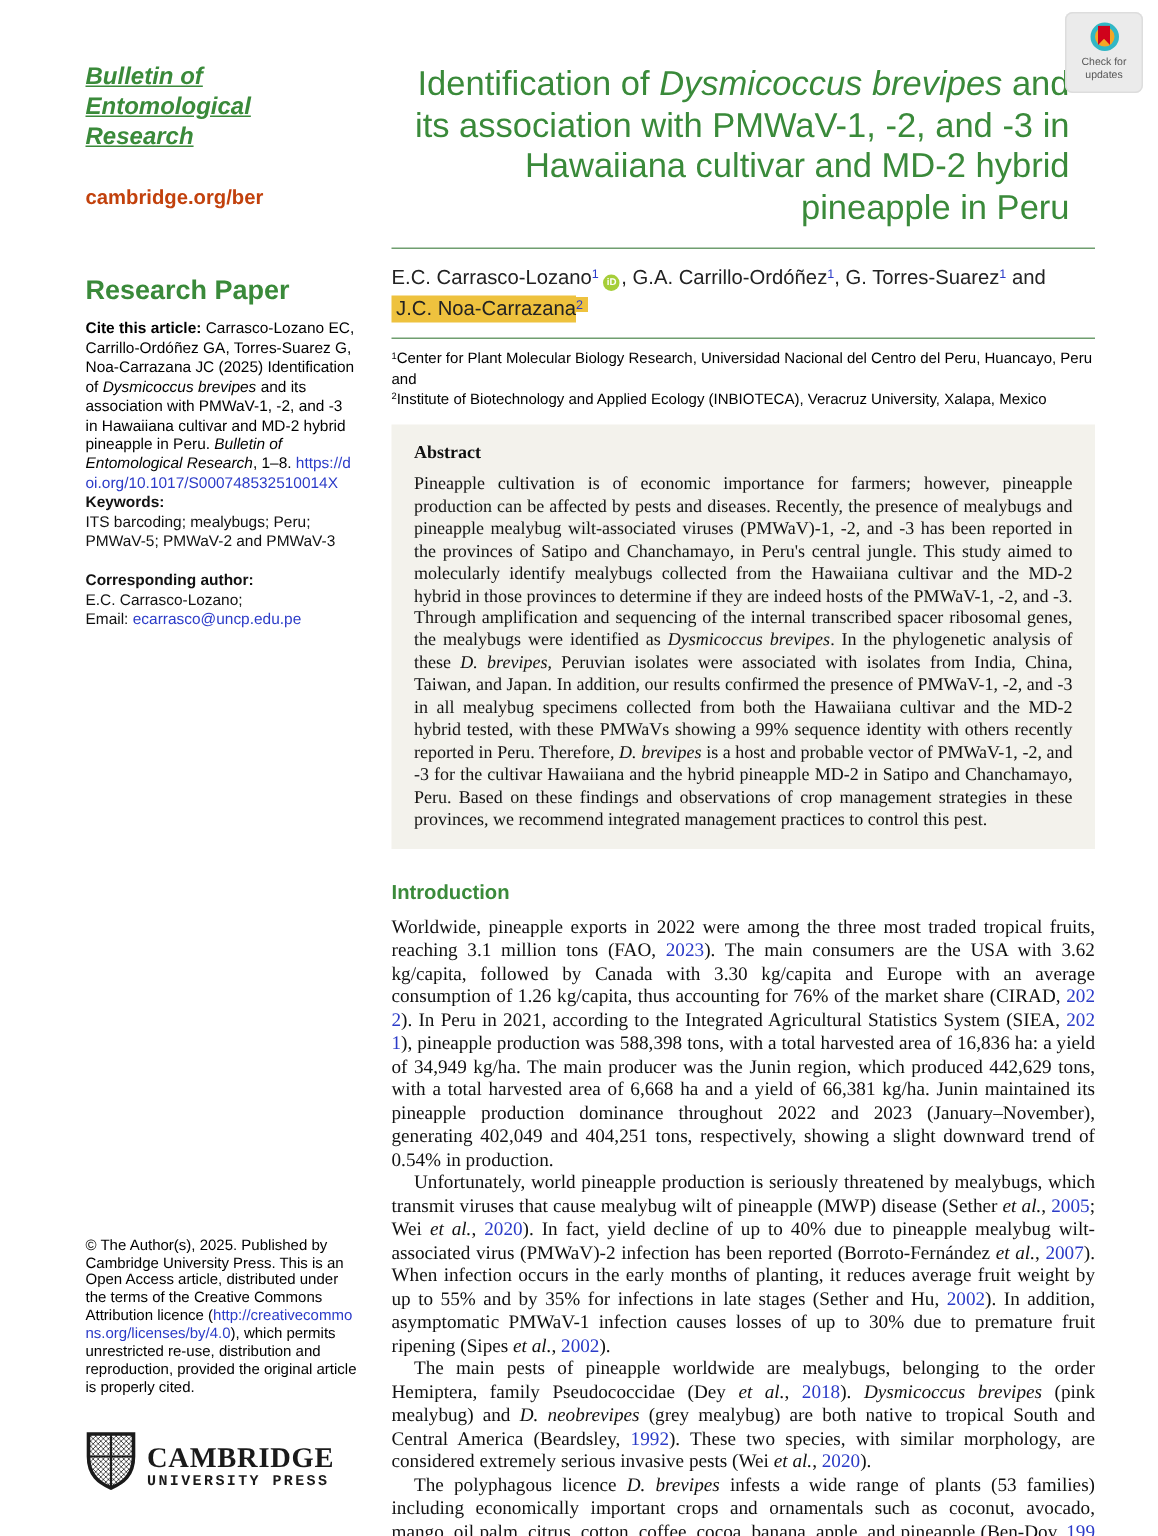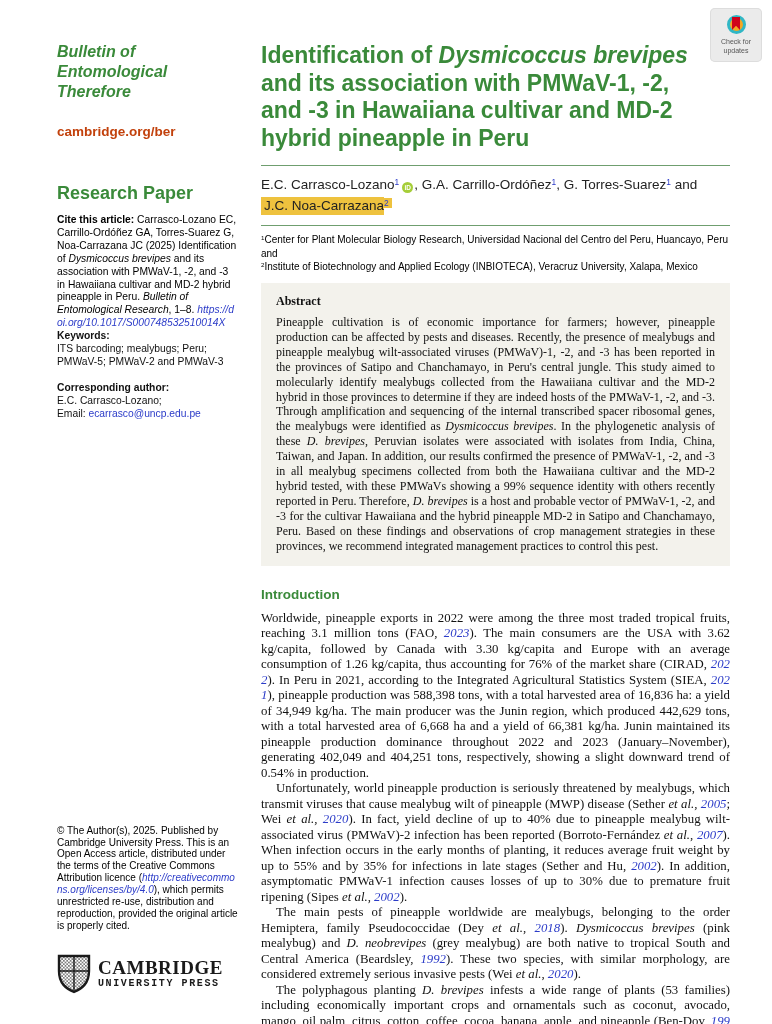--- a/index.html
+++ b/index.html
@@ -9,70 +9,70 @@
     --abstract_bg:#f3f2ec;
     --orcid_green:#a6ce39;
   }
   *{box-sizing:border-box;margin:0;padding:0;}
   html,body{background:#fff;}
   body{width:772px;height:1024px;overflow:hidden;font-family:"Liberation Sans",sans-serif;color:#111;}
   .page{position:relative;display:flex;padding:42px 42px 0 57px;gap:22px;}
 
   
   .sidebar{width:182px;flex-shrink:0;}
-  .journal-title{color:var(--green);font-weight:700;font-style:italic;font-size:16px;line-height:20px;}
+  .journal-title{color:var(--green);font-weight:700;font-style:italic;font-size:16px;line-height:20px;text-decoration:underline;}
   .site-url{margin-top:22px;font-weight:700;font-size:13.5px;color:#c2410c;}
   .section-label{margin-top:44px;color:var(--green);font-weight:700;font-size:18px;}
   .cite-block{margin-top:10px;font-size:10.3px;line-height:12.9px;color:#000;}
   .kw-block{font-size:10.3px;line-height:12.9px;}
   .kw-label,.corr-label{font-weight:700;}
   .corr-block{margin-top:13px;font-size:10.3px;line-height:12.9px;}
   .email-link{color:var(--link_blue);}
   .copyright-block{margin-top:404px;font-size:10px;line-height:11.9px;color:#000;}
-  .logo{margin-top:22px;display:flex;align-items:center;gap:7px;}
+  .logo{margin-top:22px;display:flex;align-items:flex-end;gap:7px;}
   .logo-text .logo-name{font-family:"Liberation Serif",serif;font-weight:700;font-size:19px;letter-spacing:0.5px;color:#1a1a1a;line-height:20px;}
   .logo-text .logo-sub{font-family:Liberation Mono, monospace;font-weight:700;font-size:10px;letter-spacing:1.6px;color:#1a1a1a;line-height:11px;}
 
   
   .main{flex:1;min-width:0;}
-  .article-title{color:var(--green);font-size:23px;line-height:27.5px;font-weight:700;max-width:452px;}
+  .article-title{color:var(--green);font-size:23px;line-height:27.5px;font-weight:400;max-width:452px;text-align:right;}
   .rule{border:none;border-top:1.2px solid #6f9e6f;margin:0;}
   .rule-top{margin-top:13px;}
   .authors{padding:9px 0 8px;font-size:13.5px;line-height:20px;color:#222;}
   .affiliations{margin:7px 0 9px;font-size:10px;line-height:13px;color:#000;}
   .abstract-box{background:var(--abstract_bg);padding:11px 15px 12px;margin-top:3px;}
   .abstract-heading{font-family:"Liberation Serif",serif;font-weight:700;font-size:12px;margin-bottom:6px;}
   .abstract-text{font-family:"Liberation Serif",serif;font-size:12px;line-height:14.9px;text-align:justify;}
   .intro-heading{margin-top:21px;color:var(--green);font-weight:700;font-size:13.5px;}
   .body-text{margin-top:9px;font-family:"Liberation Serif",serif;font-size:12.8px;line-height:15.5px;text-align:justify;}
   .body-text p + p{text-indent:15px;}
 
   
   .sg-i{font-style:italic;}
   .sg-b{font-weight:700;}
-  .sg-l{color:var(--link_blue);word-break:break-all;font-style:italic;}
+  .sg-l{color:var(--link_blue);word-break:break-all;}
   .sg-sup,.sg-supb,.sg-hlsupb{font-size:62%;position:relative;top:-0.48em;}
   .sg-supb,.sg-hlsupb{color:var(--link_blue);}
   .sg-hl{background:var(--highlight);padding:1px 0 2px 3px;}
   .sg-hlsupb{background:var(--highlight);padding-right:3px;}
   .sg-orcid{display:inline-block;width:11px;height:11px;border-radius:50%;background:var(--orcid_green);color:#fff;font-size:6.5px;font-weight:700;line-height:11px;text-align:center;margin:0 1px 0 3px;font-style:normal;position:relative;top:1px;}
 
   
   .cm-badge{position:absolute;top:8px;right:10px;width:52px;height:54px;background:#ebebeb;border-radius:5px;display:flex;flex-direction:column;align-items:center;padding-top:7px;box-shadow:0 0 0 1px #ddd inset;}
   .cm-circle{width:19px;height:19px;border-radius:50%;background:#f5a623;border:3px solid #31b7c5;position:relative;}
   .cm-ribbon{position:absolute;left:50%;top:-1px;transform:translateX(-50%);width:8px;height:13px;background:#d0021b;clip-path:polygon(0 0,100% 0,100% 100%,50% 68%,0 100%);}
   .cm-label{font-size:7px;color:#555;text-align:center;line-height:8.5px;margin-top:4px;}
 </style>
 </head>
 <body>
 
 <div class="page">
 
   <div class="sidebar">
-    <div class="journal-title"><span class="sg-n">Bulletin of Entomological</span><br><span class="sg-n">Therefore</span></div>
+    <div class="journal-title"><span class="sg-n">Bulletin of Entomological</span><br><span class="sg-n">Research</span></div>
     <div class="site-url">cambridge.org/ber</div>
     <div class="section-label">Research Paper</div>
     <div class="cite-block"><span class="sg-b">Cite this article: </span><span class="sg-n">Carrasco-Lozano EC, Carrillo-Ordóñez GA, Torres-Suarez G, Noa-Carrazana JC (2025) Identification of </span><span class="sg-i">Dysmicoccus brevipes</span><span class="sg-n"> and its association with PMWaV-1, -2, and -3 in Hawaiiana cultivar and MD-2 hybrid pineapple in Peru. </span><span class="sg-i">Bulletin of Entomological Research</span><span class="sg-n">, 1–8. </span><span class="sg-l">https://doi.org/10.1017/S000748532510014X</span></div>
     <div class="kw-block">
       <div class="kw-label">Keywords:</div>
       <div>ITS barcoding; mealybugs; Peru; PMWaV-5; PMWaV-2 and PMWaV-3</div>
     </div>
     <div class="corr-block">
       <div class="corr-label">Corresponding author:</div>
       <div>E.C. Carrasco-Lozano;</div>
@@ -104,21 +104,21 @@
     <div class="affiliations"><span class="sg-sup">1</span><span class="sg-n">Center for Plant Molecular Biology Research, Universidad Nacional del Centro del Peru, Huancayo, Peru and</span><br><span class="sg-sup">2</span><span class="sg-n">Institute of Biotechnology and Applied Ecology (INBIOTECA), Veracruz University, Xalapa, Mexico</span></div>
     <div class="abstract-box">
       <div class="abstract-heading">Abstract</div>
       <div class="abstract-text"><span class="sg-n">Pineapple cultivation is of economic importance for farmers; however, pineapple production can be affected by pests and diseases. Recently, the presence of mealybugs and pineapple mealybug wilt-associated viruses (PMWaV)-1, -2, and -3 has been reported in the provinces of Satipo and Chanchamayo, in Peru's central jungle. This study aimed to molecularly identify mealybugs collected from the Hawaiiana cultivar and the MD-2 hybrid in those provinces to determine if they are indeed hosts of the PMWaV-1, -2, and -3. Through amplification and sequencing of the internal transcribed spacer ribosomal genes, the mealybugs were identified as </span><span class="sg-i">Dysmicoccus brevipes</span><span class="sg-n">. In the phylogenetic analysis of these </span><span class="sg-i">D. brevipes</span><span class="sg-n">, Peruvian isolates were associated with isolates from India, China, Taiwan, and Japan. In addition, our results confirmed the presence of PMWaV-1, -2, and -3 in all mealybug specimens collected from both the Hawaiiana cultivar and the MD-2 hybrid tested, with these PMWaVs showing a 99% sequence identity with others recently reported in Peru. Therefore, </span><span class="sg-i">D. brevipes</span><span class="sg-n"> is a host and probable vector of PMWaV-1, -2, and -3 for the cultivar Hawaiiana and the hybrid pineapple MD-2 in Satipo and Chanchamayo, Peru. Based on these findings and observations of crop management strategies in these provinces, we recommend integrated management practices to control this pest.</span></div>
     </div>
     <div class="intro-heading">Introduction</div>
     <div class="body-text">
         <p><span class="sg-n">Worldwide, pineapple exports in 2022 were among the three most traded tropical fruits, reaching 3.1 million tons (FAO, </span><span class="sg-l">2023</span><span class="sg-n">). The main consumers are the USA with 3.62 kg/capita, followed by Canada with 3.30 kg/capita and Europe with an average consumption of 1.26 kg/capita, thus accounting for 76% of the market share (CIRAD, </span><span class="sg-l">2022</span><span class="sg-n">). In Peru in 2021, according to the Integrated Agricultural Statistics System (SIEA, </span><span class="sg-l">2021</span><span class="sg-n">), pineapple production was 588,398 tons, with a total harvested area of 16,836 ha: a yield of 34,949 kg/ha. The main producer was the Junin region, which produced 442,629 tons, with a total harvested area of 6,668 ha and a yield of 66,381 kg/ha. Junin maintained its pineapple production dominance throughout 2022 and 2023 (January–November), generating 402,049 and 404,251 tons, respectively, showing a slight downward trend of 0.54% in production.</span></p>
         <p><span class="sg-n">Unfortunately, world pineapple production is seriously threatened by mealybugs, which transmit viruses that cause mealybug wilt of pineapple (MWP) disease (Sether </span><span class="sg-i">et al.</span><span class="sg-n">, </span><span class="sg-l">2005</span><span class="sg-n">; Wei </span><span class="sg-i">et al.</span><span class="sg-n">, </span><span class="sg-l">2020</span><span class="sg-n">). In fact, yield decline of up to 40% due to pineapple mealybug wilt-associated virus (PMWaV)-2 infection has been reported (Borroto-Fernández </span><span class="sg-i">et al.</span><span class="sg-n">, </span><span class="sg-l">2007</span><span class="sg-n">). When infection occurs in the early months of planting, it reduces average fruit weight by up to 55% and by 35% for infections in late stages (Sether and Hu, </span><span class="sg-l">2002</span><span class="sg-n">). In addition, asymptomatic PMWaV-1 infection causes losses of up to 30% due to premature fruit ripening (Sipes </span><span class="sg-i">et al.</span><span class="sg-n">, </span><span class="sg-l">2002</span><span class="sg-n">).</span></p>
         <p><span class="sg-n">The main pests of pineapple worldwide are mealybugs, belonging to the order Hemiptera, family Pseudococcidae (Dey </span><span class="sg-i">et al.</span><span class="sg-n">, </span><span class="sg-l">2018</span><span class="sg-n">). </span><span class="sg-i">Dysmicoccus brevipes</span><span class="sg-n"> (pink mealybug) and </span><span class="sg-i">D. neobrevipes</span><span class="sg-n"> (grey mealybug) are both native to tropical South and Central America (Beardsley, </span><span class="sg-l">1992</span><span class="sg-n">). These two species, with similar morphology, are considered extremely serious invasive pests (Wei </span><span class="sg-i">et al.</span><span class="sg-n">, </span><span class="sg-l">2020</span><span class="sg-n">).</span></p>
-        <p><span class="sg-n">The polyphagous planting </span><span class="sg-i">D. brevipes</span><span class="sg-n"> infests a wide range of plants (53 families) including economically important crops and ornamentals such as coconut, avocado, mango, oil palm, citrus, cotton, coffee, cocoa, banana, apple, and pineapple (Ben-Dov, </span><span class="sg-l">1994</span></p>
+        <p><span class="sg-n">The polyphagous licence </span><span class="sg-i">D. brevipes</span><span class="sg-n"> infests a wide range of plants (53 families) including economically important crops and ornamentals such as coconut, avocado, mango, oil palm, citrus, cotton, coffee, cocoa, banana, apple, and pineapple (Ben-Dov, </span><span class="sg-l">1994</span></p>
       </div>
   </div>
 
   <div class="cm-badge">
     <div class="cm-circle">
       <div class="cm-ribbon"></div>
     </div>
     <div class="cm-label">
       <span>Check for</span><br>
       <span>updates</span>

